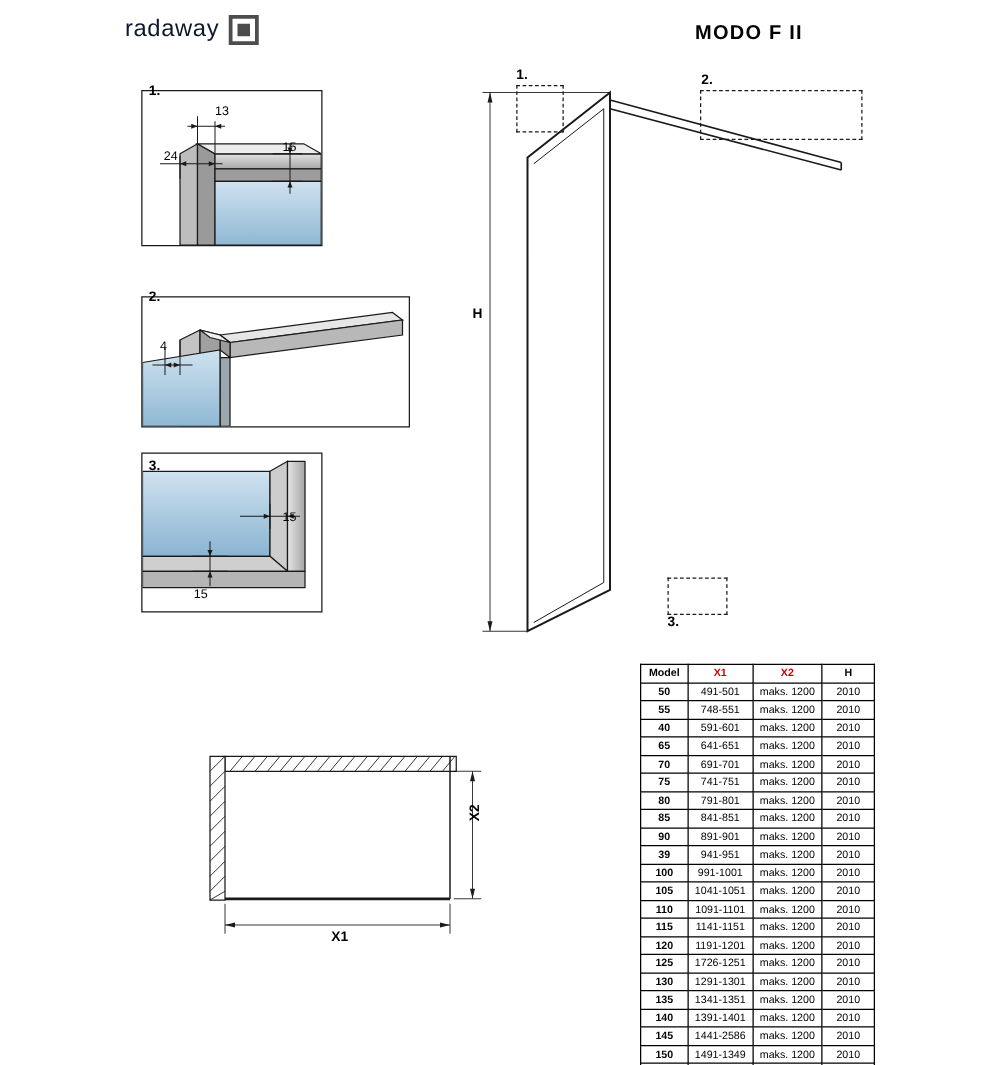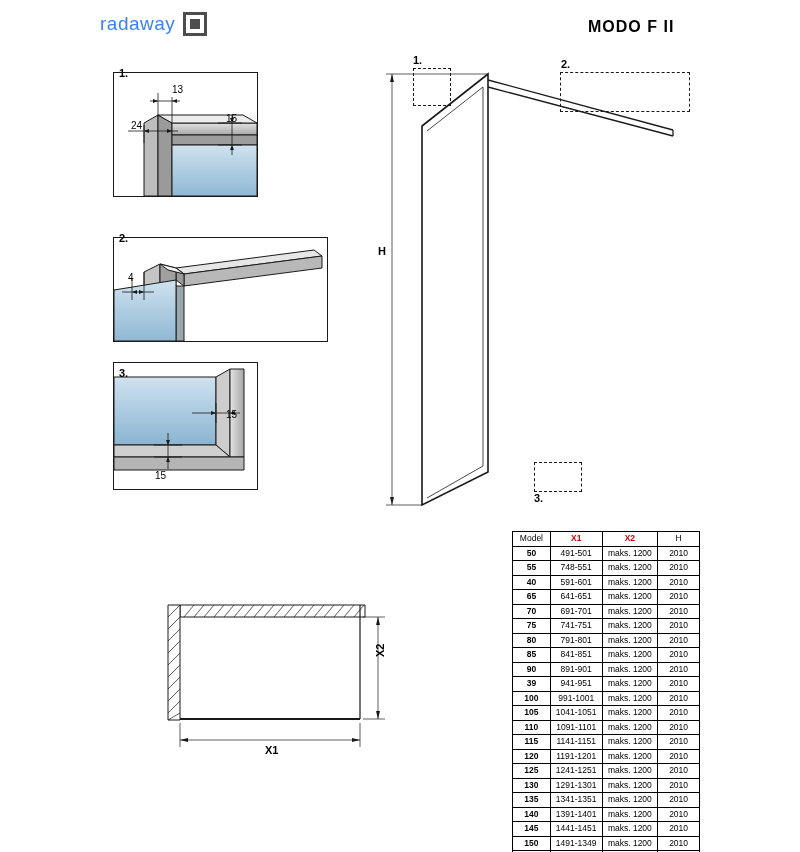--- a/index.html
+++ b/index.html
@@ -19,39 +19,39 @@
 
   
   #brand {
     left: 100px; top: 12px;
     display: flex; align-items: center; gap: 8px;
   }
   #brand .word {
     font-family: "Liberation Sans", sans-serif;
     font-size: 19px;
     letter-spacing: 0.5px;
-    color: #3b82f6;
+    color: #0f172a;
     font-weight: 400;
   }
   #brand .mark {
     width: 24px; height: 24px;
     border: 3px solid #4d4d4d;
     position: relative;
     box-sizing: border-box;
   }
   #brand .mark::after {
     content: "";
     position: absolute;
     left: 4px; top: 4px; right: 4px; bottom: 4px;
     background: #4d4d4d;
   }
 
   
   #title {
-    left: 588px; top: 18px;
+    left: 556px; top: 18px;
     font-size: 16px;
     font-weight: bold;
     letter-spacing: 1px;
   }
 
   
   .lbl { font-size: 10px; }
   .lbl-b { font-size: 11px; font-weight: bold; }
 
   .detailbox {
@@ -74,21 +74,21 @@
   }
   #spec-table th, #spec-table td {
     border: 1px solid #000;
     text-align: center;
     padding: 0;
     height: 13.5px;
     line-height: 13.5px;
     font-weight: normal;
   }
   #spec-table th {
-    font-weight: normal;
+    font-weight: bold;
     font-size: 8.5px;
   }
   #spec-table th.red, #spec-table td.model {
     font-weight: bold;
   }
   #spec-table th.red { color: #cc0000; }
   #spec-table col.c0 { width: 38px; }
   #spec-table col.c1 { width: 52px; }
   #spec-table col.c2 { width: 56px; }
   #spec-table col.c3 { width: 42px; }
@@ -413,21 +413,21 @@
         <td>2010</td>
       </tr>
       <tr>
         <td class="model">120</td>
         <td>1191-1201</td>
         <td>maks. 1200</td>
         <td>2010</td>
       </tr>
       <tr>
         <td class="model">125</td>
-        <td>1241-1251</td>
+        <td>1726-1251</td>
         <td>maks. 1200</td>
         <td>2010</td>
       </tr>
       <tr>
         <td class="model">130</td>
         <td>1291-1301</td>
         <td>maks. 1200</td>
         <td>2010</td>
       </tr>
       <tr>
@@ -437,21 +437,21 @@
         <td>2010</td>
       </tr>
       <tr>
         <td class="model">140</td>
         <td>1391-1401</td>
         <td>maks. 1200</td>
         <td>2010</td>
       </tr>
       <tr>
         <td class="model">145</td>
-        <td>1441-1451</td>
+        <td>1441-2586</td>
         <td>maks. 1200</td>
         <td>2010</td>
       </tr>
       <tr>
         <td class="model">150</td>
         <td>1491-1349</td>
         <td>maks. 1200</td>
         <td>2010</td>
       </tr>
       <tr>

